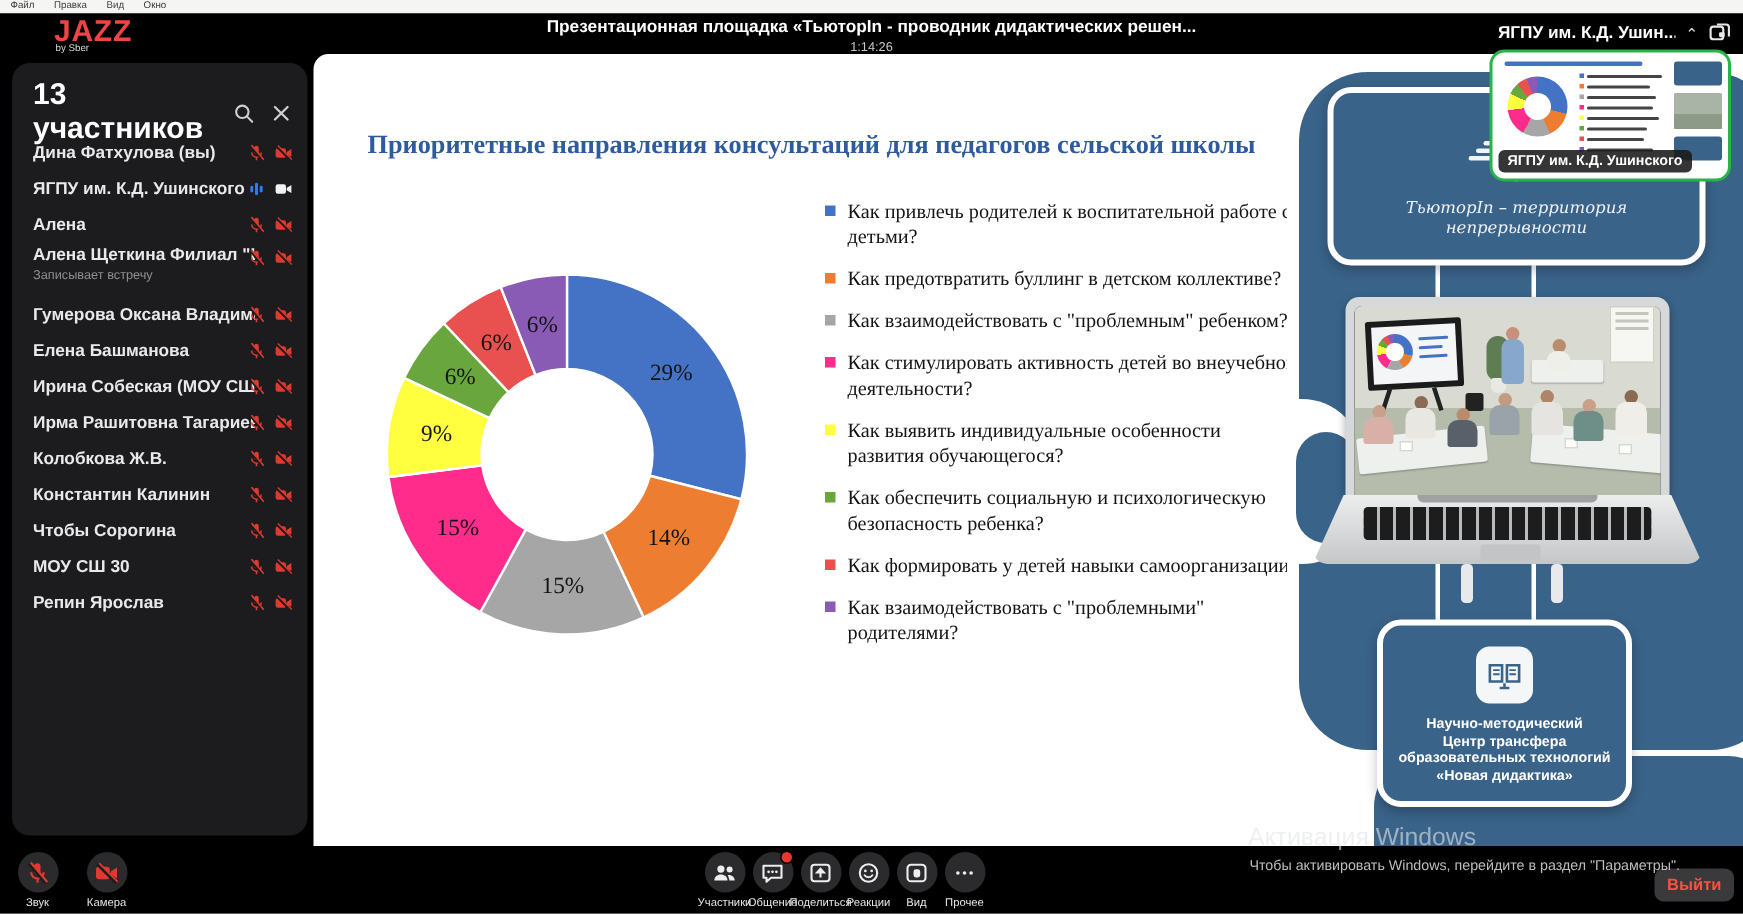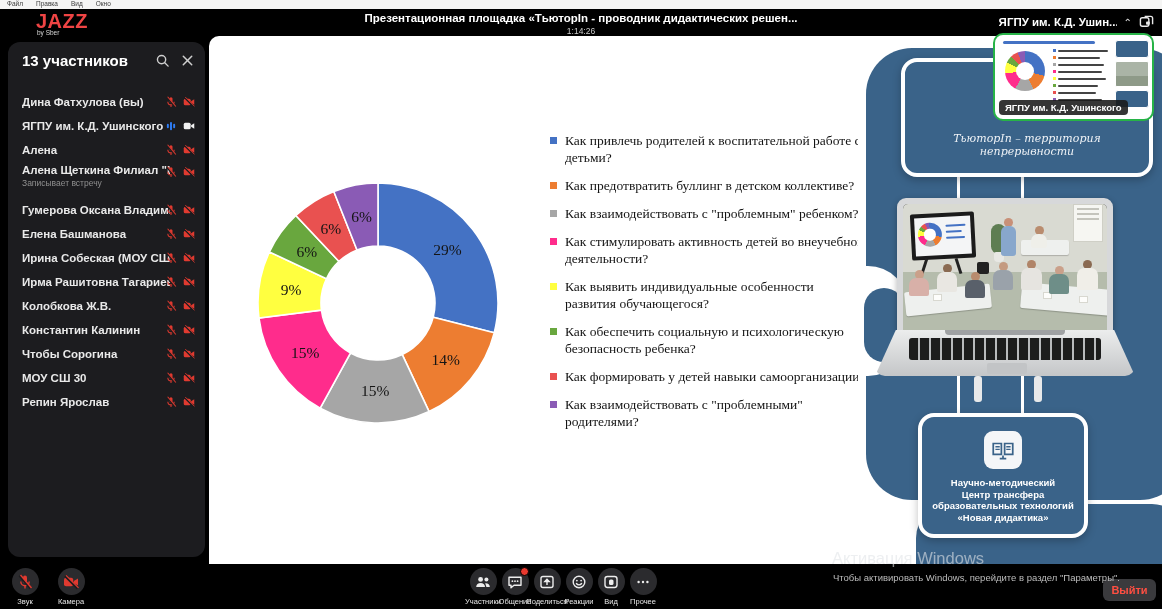--- a/index.html
+++ b/index.html
@@ -19,21 +19,21 @@
           font-size:11.5px;font-weight:bold;white-space:nowrap;overflow:hidden;}
   .mtimer{position:absolute;left:281px;top:17px;width:600px;text-align:center;color:#c9c9c9;font-size:8.5px;}
   .spk-head{position:absolute;right:8px;top:5px;display:flex;align-items:center;gap:7px;color:#fff;}
   .spk-name{font-size:11.5px;font-weight:bold;max-width:118px;white-space:nowrap;overflow:hidden;}
   .chev{font-size:10px;color:#e8e8e8;transform:translateY(1px);}
 
   
   .sidebar{position:absolute;left:8px;top:42px;width:197px;height:515px;background:#1c1c1f;
            border-radius:12px;box-sizing:border-box;}
   .sb-head{position:absolute;left:14px;top:10px;right:10px;display:flex;align-items:center;}
-  .sb-title{color:#fff;font-size:15px;font-weight:bold;flex:1;}
+  .sb-title{color:#fff;font-size:20px;font-weight:bold;flex:1;}
   .sb-ico{color:#cfcfcf;margin-left:10px;}
   .plist{position:absolute;left:14px;top:48px;right:8px;}
   .p-row{position:relative;height:24px;display:flex;align-items:center;}
   .p-row.has-sub{height:34px;align-items:flex-start;padding-top:2px;}
   .p-name{color:#e9e9e9;font-size:11.5px;font-weight:bold;flex:1;white-space:nowrap;overflow:hidden;max-width:148px;}
   .p-sub{position:absolute;left:0;top:16px;color:#8f8f8f;font-size:8.5px;}
   .p-icons{display:flex;gap:6px;align-items:center;position:absolute;right:2px;top:50%;transform:translateY(-50%);}
   .p-row.has-sub .p-icons{top:10px;}
   .ri{width:12px;height:12px;display:block;}
   .mic-off-i,.cam-off-i{color:#e03a30;display:none;}
@@ -61,21 +61,21 @@
 
   
   .rzone{position:absolute;left:649px;top:0;width:304px;height:528px;background:#fff;overflow:hidden;}
   .blob1{position:absolute;left:8px;top:12px;width:320px;height:452px;background:#3a6389;border-radius:46px;}
   .blob1b{position:absolute;left:-40px;top:230px;width:90px;height:110px;background:#fff;border-radius:40px;}
   .blob2{position:absolute;left:58px;top:468px;width:270px;height:70px;background:#3a6389;border-radius:34px 34px 0 0;}
   .blob3{position:absolute;left:6px;top:252px;width:40px;height:74px;background:#3a6389;border-radius:20px;}
   .conn{position:absolute;width:3px;background:#fff;}
   .bluecard{position:absolute;background:#3a6389;border:4px solid #fff;border-radius:16px;
             box-shadow:0 3px 8px rgba(0,0,0,.25);box-sizing:border-box;}
-  .card1{left:27px;top:22px;width:252px;height:119px;margin-left:16px;}
+  .card1{left:27px;top:22px;width:252px;height:119px;}
   .card1 svg{display:block;margin:12px auto 0 auto;}
   .card1-text{margin-top:6px;text-align:center;color:#eef2f6;font-style:italic;
       font-size:11px;font-family:"DejaVu Serif",serif;}
   .card2{left:60px;top:377px;width:170px;height:125px;}
   .card2-tile{width:38px;height:38px;background:#f4f6f8;border-radius:9px;margin:14px auto 8px auto;
       display:flex;align-items:center;justify-content:center;}
   .card2-lines{text-align:center;color:#fff;font-weight:bold;font-size:9.5px;line-height:11.5px;
       font-family:"Liberation Sans",sans-serif;}
 
   
@@ -410,20 +410,21 @@
           </svg>
           <svg class="ri cam-off-i">
             <use href="#i-cam-off"></use>
           </svg>
         </span>
       </div>
   </div>
 </div>
 
 <div class="slide">
+  <div class="slide-title">Приоритетные направления консультаций для педагогов сельской школы</div>
   <svg id="donut-svg" width="246" height="246" viewBox="0 0 246 246">
       <path d="M123.00000000000001 3 A120 120 0 0 1 239.22997933543576 152.84278645978256 L178.20924018433197 137.17532356839672 A57 57 0 0 0 123 66 Z" fill="#4472C4" stroke="#ffffff" stroke-width="1.6"></path>
       <text x="192.53364108906075" y="69.06417927853806" text-anchor="middle" dominant-baseline="central" font-size="15.5" fill="#141414" font-family="&quot;Liberation Serif&quot;,serif">29%</text>
       <path d="M239.22997933543576 152.84278645978256 A120 120 0 0 1 174.0935149878087 231.57924629592236 L147.26941961920915 174.5751419905631 A57 57 0 0 0 178.20924018433197 137.17532356839672 Z" fill="#ED7D31" stroke="#ffffff" stroke-width="1.6"></path>
       <text x="190.80516536426944" y="179.09331109788468" text-anchor="middle" dominant-baseline="central" font-size="15.5" fill="#141414" font-family="&quot;Liberation Serif&quot;,serif">14%</text>
       <path d="M174.0935149878087 231.57924629592236 A120 120 0 0 1 65.1895591077942 228.15680160526364 L95.54004057620224 172.94948076250023 A57 57 0 0 0 147.26941961920915 174.5751419905631 Z" fill="#A6A6A6" stroke="#ffffff" stroke-width="1.6"></path>
       <text x="120.23585320112473" y="210.95657731218438" text-anchor="middle" dominant-baseline="central" font-size="15.5" fill="#141414" font-family="&quot;Liberation Serif&quot;,serif">15%</text>
       <path d="M65.1895591077942 228.15680160526364 A120 120 0 0 1 3.9462358422626664 138.03998802771653 L66.44946202507477 130.14399431316536 A57 57 0 0 0 95.54004057620224 172.94948076250023 Z" fill="#FF2C8C" stroke="#ffffff" stroke-width="1.6"></path>
       <text x="50.21690946383856" y="172.4633372509875" text-anchor="middle" dominant-baseline="central" font-size="15.5" fill="#141414" font-family="&quot;Liberation Serif&quot;,serif">15%</text>
       <path d="M3.9462358422626664 138.03998802771653 A120 120 0 0 1 14.42075370407764 71.90648501219133 L71.42485800943687 98.73058038079088 A57 57 0 0 0 66.44946202507477 130.14399431316536 Z" fill="#FFFF40" stroke="#ffffff" stroke-width="1.6"></path>

